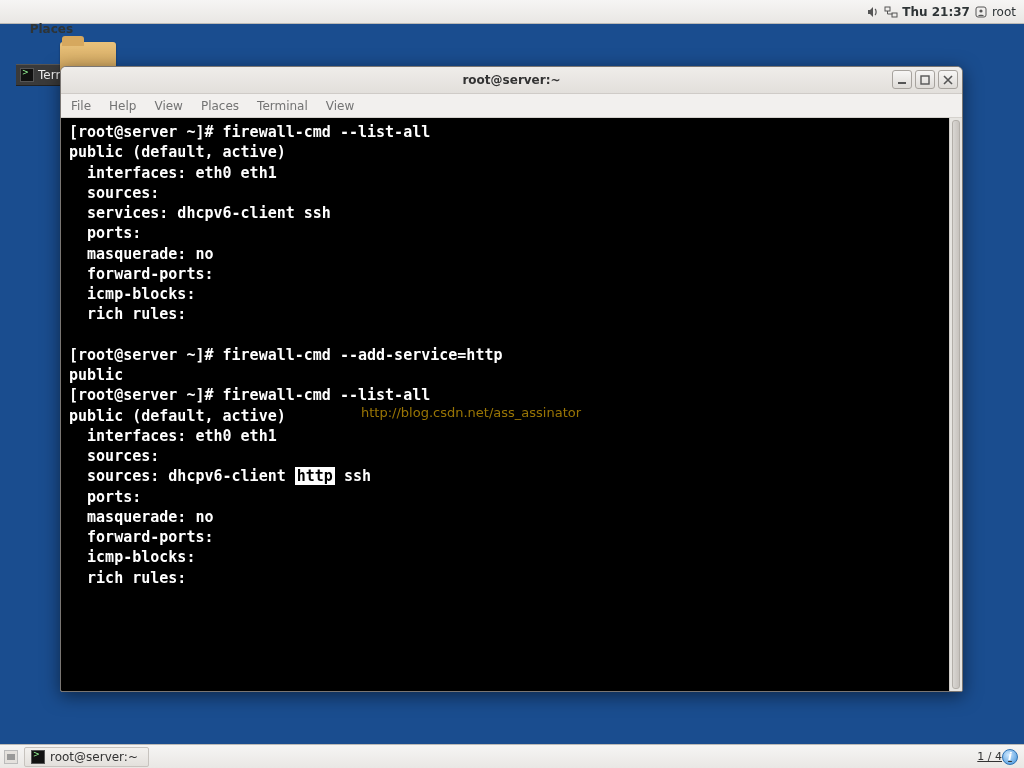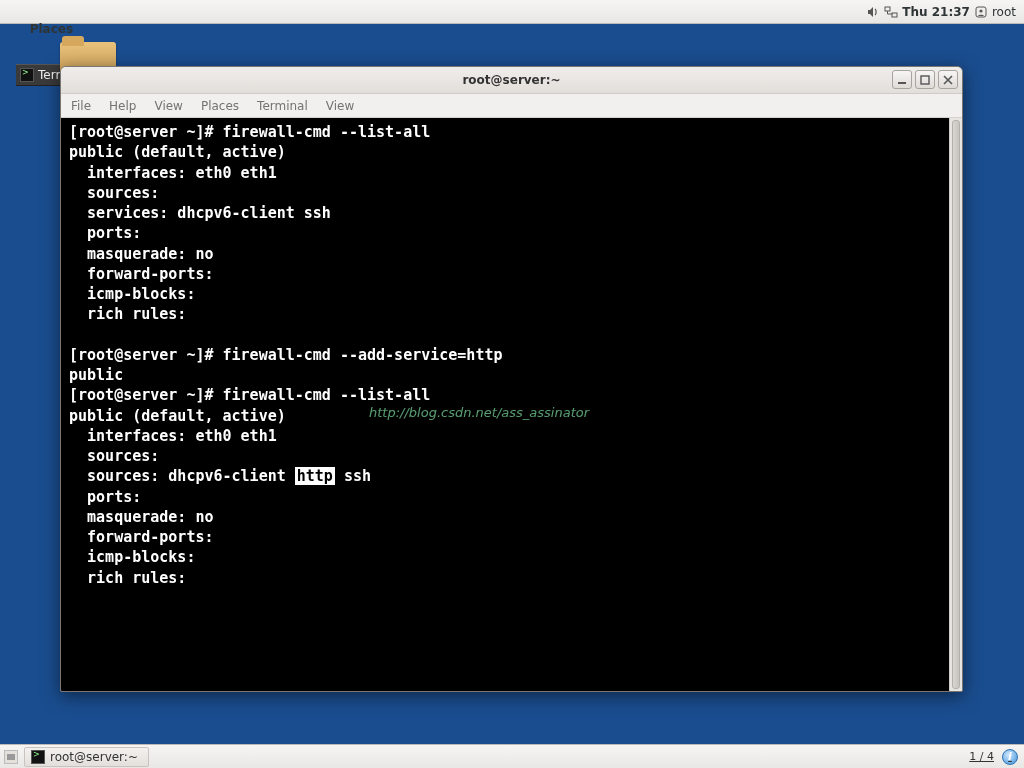--- a/index.html
+++ b/index.html
@@ -105,25 +105,24 @@
     flex:1;background:#000;color:#fff;
     font-family:"DejaVu Sans Mono","Liberation Mono",monospace;
     font-size:15px;font-weight:bold;line-height:1.35;
     padding:4px 8px 6px 8px;
     white-space:pre;
     position:relative;
     overflow:hidden;
   }
   .hl{background:#fff;color:#000;padding:0 2px;}
   .watermark{
-    position:absolute; left:308px; top:286px;
-    color:#86efac;font-weight:normal;
+    position:absolute; left:300px; top:286px;
+    color:#eab308;font-weight:normal;
     font-family:"DejaVu Sans",sans-serif;font-size:13px;
     opacity:.65;
-    font-style:italic;
   }
   .scrollbar{
     width:13px;background:#e7e5e1;border-left:1px solid #cfcbc7;
     position:relative;
   }
   .scroll-thumb{
     position:absolute;left:2px;right:2px;top:2px;bottom:2px;
     background:linear-gradient(to right,#d9d6d2,#c6c2bd);
     border:1px solid #b3afa9;border-radius:3px;
   }
@@ -139,21 +138,21 @@
   .bp-left .min-ico{width:14px;height:14px;background:#e4e1dd;border:1px solid #bbb;display:flex;align-items:center;justify-content:center;}
   .bp-left .min-ico::after{content:"";width:8px;height:6px;background:#999;}
   .bp-task{
     height:20px;padding:0 10px 0 6px;
     background:linear-gradient(to bottom,#f3f1ee,#e3e0dc);
     border:1px solid #c7c3be;border-radius:2px;
     display:flex;align-items:center;gap:5px;
   }
   .bp-task .term-ico{width:14px;height:14px;background:#111;border:1px solid #555;position:relative;}
   .bp-task .term-ico::after{content:">";color:#9f9;font-size:8px;position:absolute;left:1px;top:-1px;}
-  .bp-right{margin-left:auto;display:flex;align-items:center;gap:8px;padding-right:6px;text-decoration:underline;}
+  .bp-right{margin-left:auto;display:flex;align-items:center;gap:0;padding-right:6px;text-decoration:underline;}
   .ws-indicator{font-size:11px;}
   .info-badge{
     width:16px;height:16px;border-radius:50%;
     background:radial-gradient(circle at 40% 35%,#cfe9ff,#3e8fd8);
     display:flex;align-items:center;justify-content:center;
     color:#fff;font-style:italic;font-weight:bold;font-size:11px;
     border:1px solid #2d72b4;
   }
 </style>
 </head>

